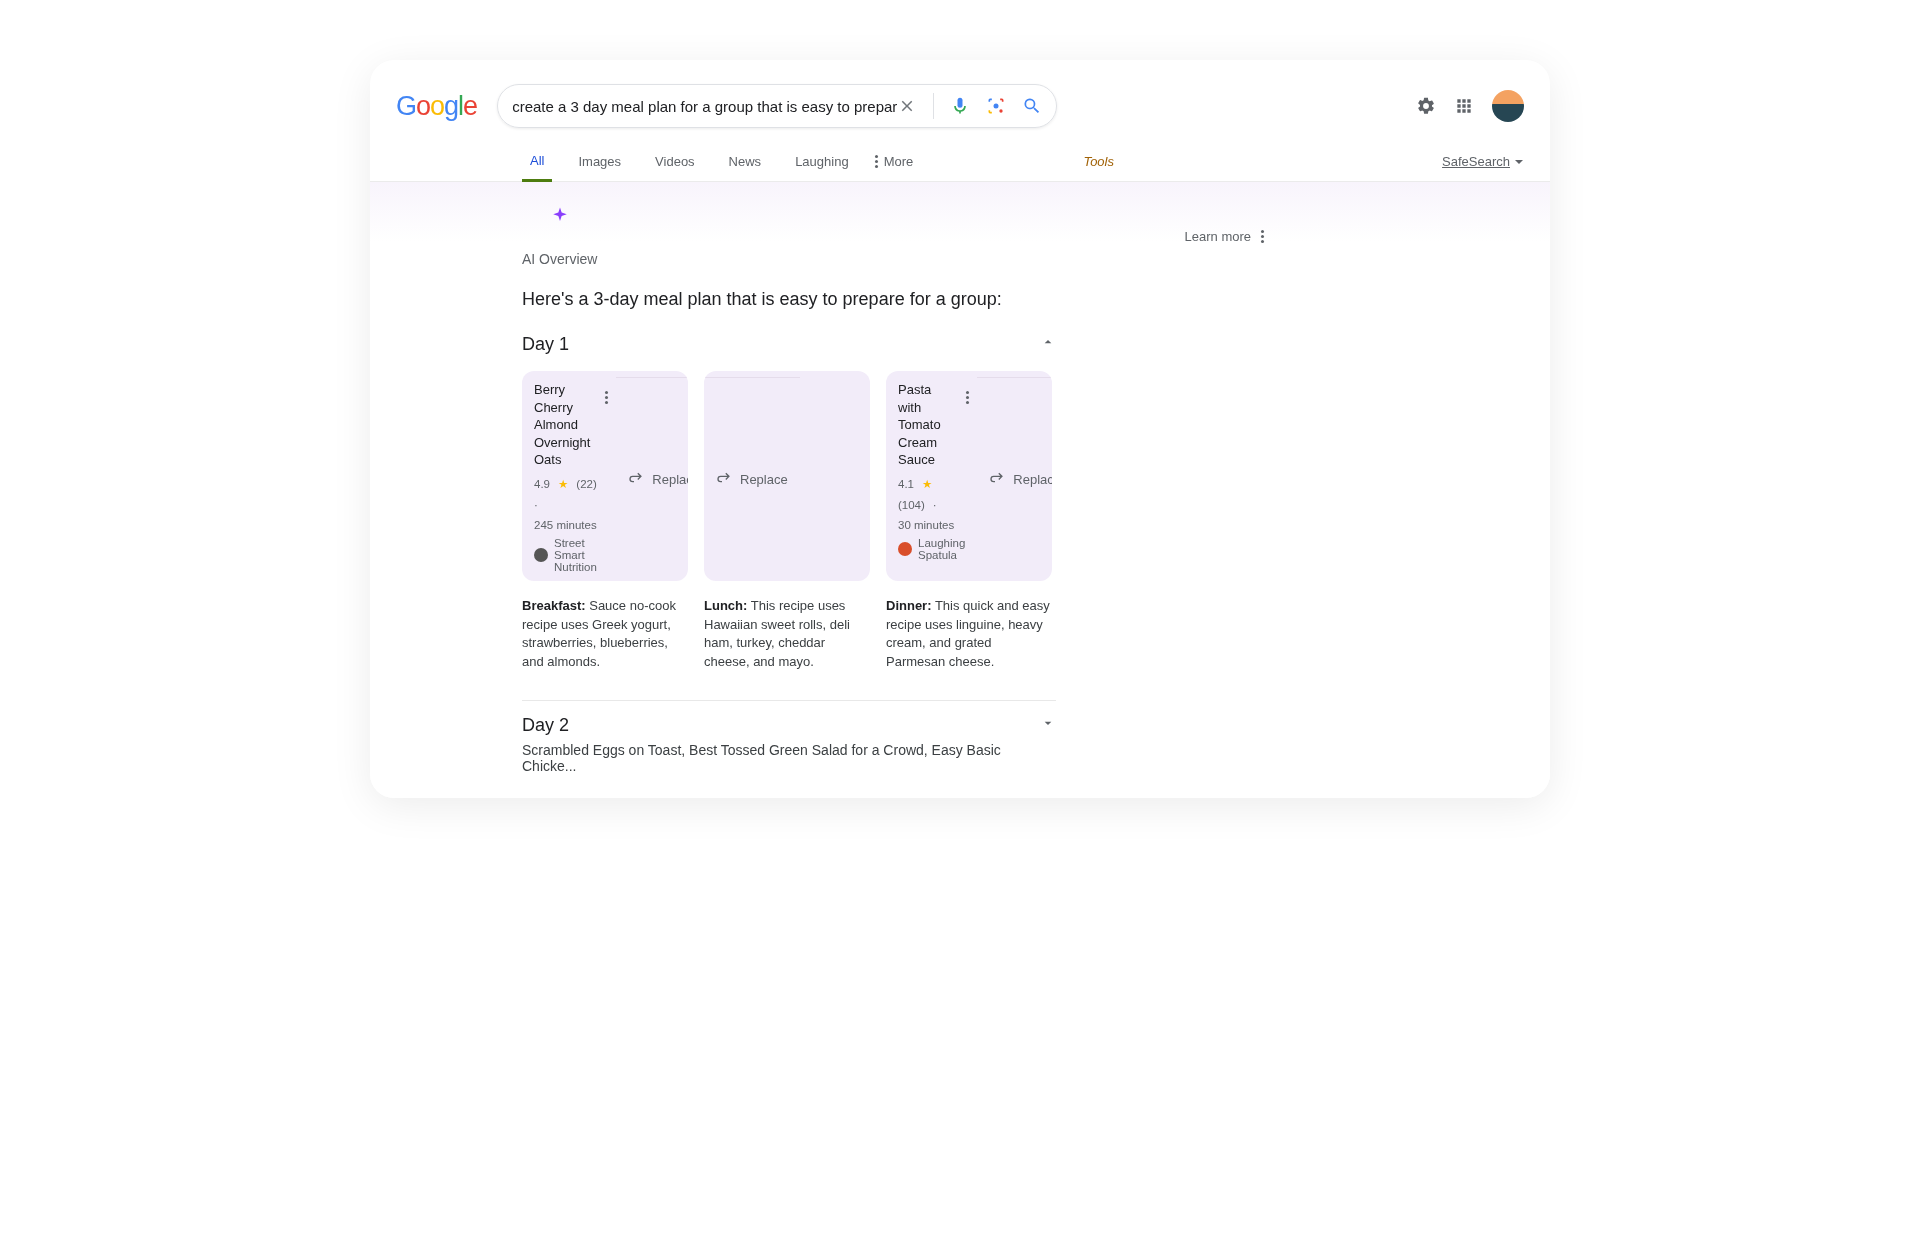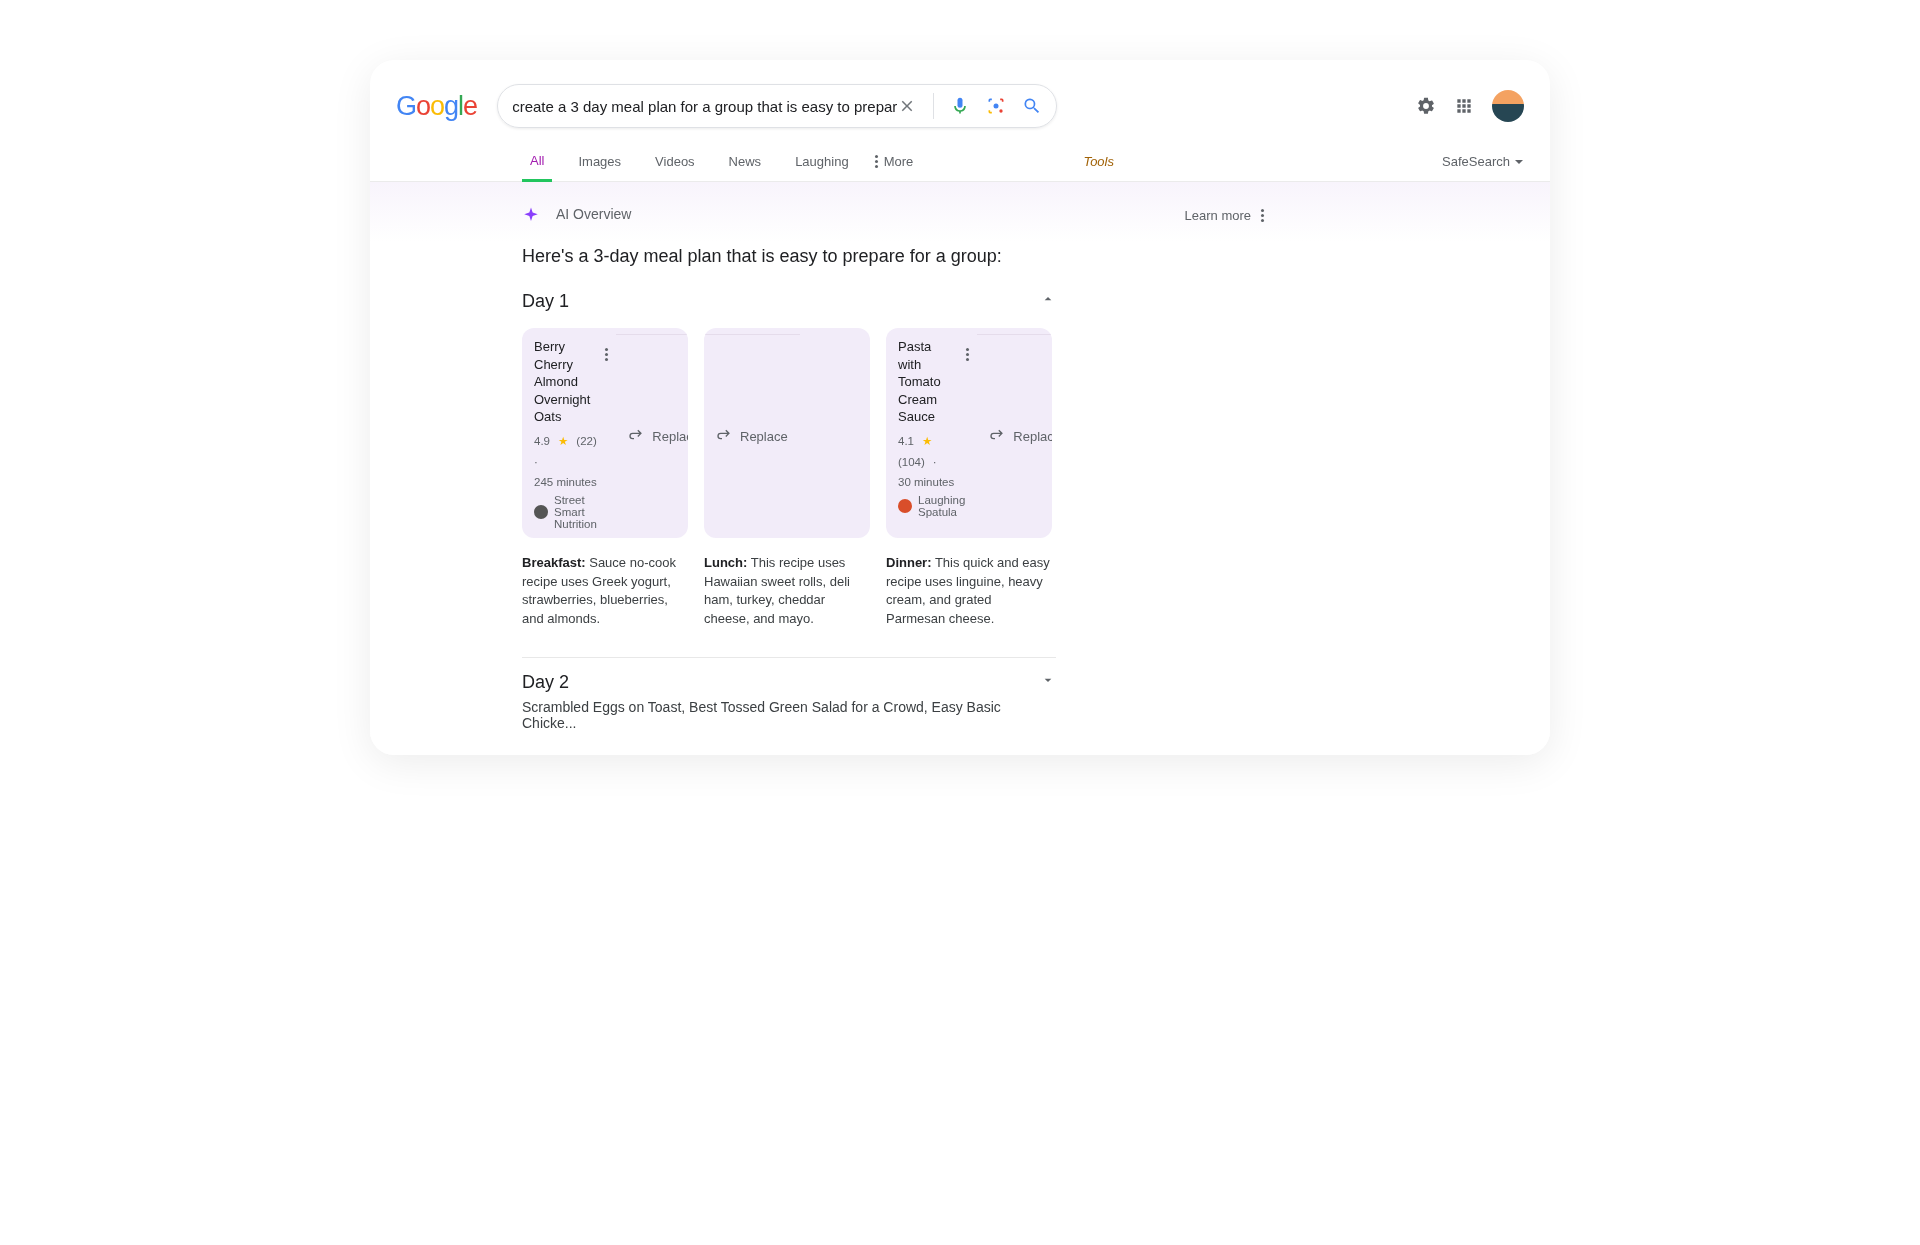--- a/index.html
+++ b/index.html
@@ -11,28 +11,28 @@
 .searchbar { flex:0 0 560px; height:44px; border:1px solid #dfe1e5; border-radius:24px; display:flex; align-items:center; padding:0 14px; box-shadow:0 1px 3px rgba(0,0,0,0.08); }
 .searchbar input { flex:1; border:none; outline:none; font-size:15px; color:#202124; background:transparent; }
 .sb-icons { display:flex; align-items:center; gap:16px; }
 .sb-icon { width:20px; height:20px; display:flex; align-items:center; justify-content:center; cursor:pointer; }
 .divider { width:1px; height:26px; background:#dfe1e5; }
 .header-spacer { flex:1; }
 .header-right { display:flex; align-items:center; gap:18px; }
 .avatar { width:32px; height:32px; border-radius:50%; background:linear-gradient(180deg,#f4a261 0%,#f4a261 45%,#264653 45%,#264653 100%); }
 .tabs-row { display:flex; align-items:center; padding:0 26px 0 152px; margin-top:14px; border-bottom:1px solid #ebebeb; height:40px; font-size:13px; }
 .tab { color:#5f6368; padding:0 8px; margin-right:18px; cursor:pointer; height:40px; display:flex; align-items:center; }
-.tab.active { color:#a21caf; border-bottom:3px solid #22c55e; font-weight:500; }
+.tab.active { color:#1d4ed8; border-bottom:3px solid #4d7c0f; font-weight:500; }
 .tab-more { color:#5f6368; display:flex; align-items:center; gap:6px; cursor:pointer; }
 .tools { margin-left:auto; margin-right:410px; color:#a16207; cursor:pointer;font-style:italic; }
-.safesearch { color:#5f6368; cursor:pointer; position:absolute; right:26px; display:flex; align-items:center; gap:4px; }
+.safesearch { color:#5f6368; cursor:pointer; position:absolute; right:26px; display:flex; align-items:center; gap:4px;text-decoration:underline; }
 .results-count { color:#70757a; font-size:13px; padding:14px 26px 14px 152px; }
 .ai-block { padding:0 26px 0 152px; background:linear-gradient(180deg,#f8f4fc 0%,#fff 60px); }
 .ai-header { display:flex; align-items:center; padding:24px 0 14px 0; }
-.ai-title { display:flex; align-items:flex-start; gap:16px; }
+.ai-title { display:flex; align-items:center; gap:27px;flex-direction:column; }
 .spark { width:18px; height:18px; }
 .ai-title-text { font-size:14px; color:#5f6368; font-weight:500; }
 .learn-more { margin-left:auto; margin-right:260px; color:#5f6368; font-size:13px; display:flex; align-items:center; gap:10px; cursor:pointer; }
 .summary { font-size:18px; color:#202124; margin:8px 0 18px 0; }
 .day-header { display:flex; align-items:center; justify-content:space-between; width:534px; font-size:18px; font-weight:500; color:#202124; padding:6px 0; }
 .chevron { cursor:pointer; }
 .cards { display:flex; gap:16px; margin-top:10px; }
 .card { width:166px; border-radius:12px; overflow:hidden; background:#f2ecf9; display:flex; }
 .card-img { height:132px; background:#ddd; background-size:cover; background-position:center; }
 .img-oats { background:linear-gradient(135deg,#e8d5c4 0%,#d4a9a9 40%,#8b2635 60%,#5a1a1a 100%); }

